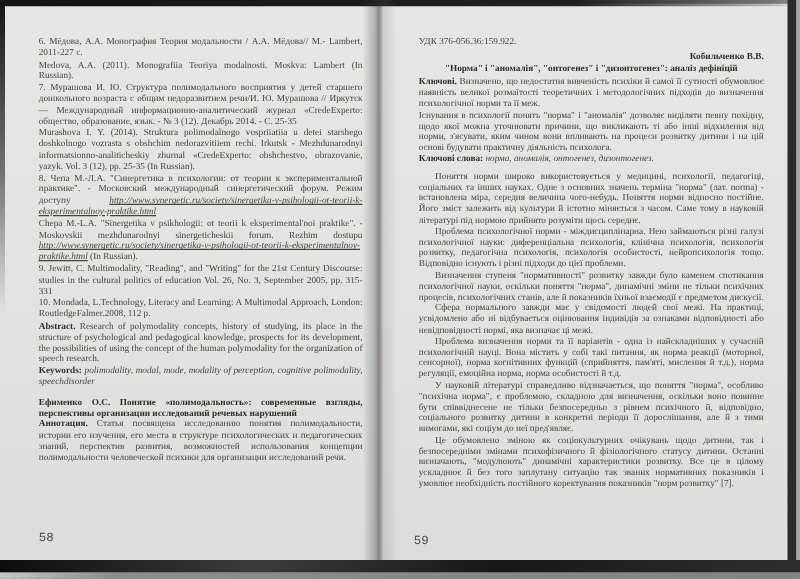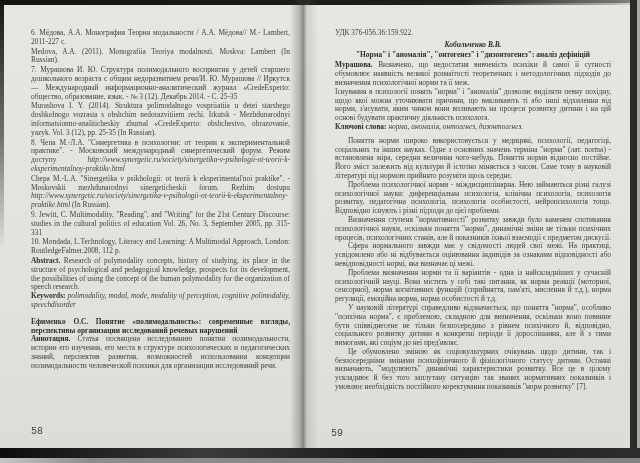--- a/index.html
+++ b/index.html
@@ -34,26 +34,26 @@
   .band-gray{position:absolute;left:0;top:458px;width:640px;height:5px;
     background:linear-gradient(to right,#c7c7c5 0%,#8d8d8b 14%,#838381 100%);}
 
   
   .page-col{position:absolute;top:29px;color:#45423a;filter:blur(0.22px);}
   .col-left{left:31px;width:259px;}
   .col-right{left:335px;width:276px;}
   p{margin:0;font-size:7.4px;line-height:8.8px;text-align:justify;}
   b{color:#322f29;}
   .ref{margin:0 0 1px 0;}
-  .url{font-style:italic;}
+  .url{font-style:italic;text-decoration:underline;}
   .h-block{font-weight:bold;color:#322f29;margin-top:8px;}
   .bi{}
   .kw i{font-style:italic;}
   .udc{text-align:left;margin-bottom:3px;}
-  .author{text-align:center;font-weight:bold;font-style:italic;color:#322f29;margin-bottom:1px;}
+  .author{text-align:right;font-weight:bold;color:#322f29;margin-bottom:1px;}
   .art-title{text-align:center;font-weight:bold;color:#322f29;margin-bottom:2px;}
   .body-start{margin-top:5px;}
   .bp{text-indent:13px;}
   .pn{position:absolute;font-size:10px;color:#4a4742;filter:blur(0.2px);font-family:Liberation Mono, monospace;}
   .pn-left{left:31px;width:259px;top:426px;}
   .pn-right{left:331px;width:276px;top:428px;}
 </style>
 </head>
 <body>
 
@@ -88,21 +88,21 @@
       <p class="h-block">Ефименко О.С. Понятие «полимодальность»: современные взгляды, перспективы организации исследований речевых нарушений</p>
       <p><b>Аннотация.</b> <span>Статья посвящена исследованию понятия полимодальности, истории его изучения, его места в структуре психологических и педагогических знаний, перспектив развития, возможностей использования концепции полимодальности человеческой психики для организации исследований речи.</span></p>
     </div>
   </div>
   <div class="pn pn-left">58</div>
 
   <div class="page-col col-right">
     <p class="udc">УДК 376-056.36:159.922.</p>
     <p class="author">Кобильченко В.В.</p>
     <p class="art-title">"Норма" і "аномалія", "онтогенез" і "дизонтогенез": аналіз дефініцій</p>
-    <p><b>Мурашова.</b> <span>Визначено, що недостатня вивченість психіки й самої її сутності обумовлює наявність великої розмаїтості теоретичних і методологічних підходів до визначення психологічної норми та її меж.</span></p>
+    <p><b>Ключові.</b> <span>Визначено, що недостатня вивченість психіки й самої її сутності обумовлює наявність великої розмаїтості теоретичних і методологічних підходів до визначення психологічної норми та її меж.</span></p>
     <p>Існування в психології понять "норма" і "аномалія" дозволяє виділяти певну похідну, щодо якої можна уточнювати причини, що викликають ті або інші відхилення від норми, з'ясувати, яким чином вони впливають на процеси розвитку дитини і на цій основі будувати практичну діяльність психолога.</p>
     <p class="kw"><b class="bi">Ключові слова:</b> <i>норма, аномалія, онтогенез, дизонтогенез.</i></p>
     <div class="body-start">
         <p class="bp">Поняття норми широко використовується у медицині, психології, педагогіці, соціальних та інших науках. Одне з основних значень терміна "норма" (лат. norma) - встановлена міра, середня величина чого-небудь. Поняття норми відносно постійне. Його зміст залежить від культури й істотно міняється з часом. Саме тому в науковій літературі під нормою прийнято розуміти щось середнє.</p>
         <p class="bp">Проблема психологічної норми - міждисциплінарна. Нею займаються різні галузі психологічної науки: диференціальна психологія, клінічна психологія, психологія розвитку, педагогічна психологія, психологія особистості, нейропсихологія тощо. Відповідно існують і різні підходи до цієї проблеми.</p>
         <p class="bp">Визначення ступеня "нормативності" розвитку завжди було каменем спотикання психологічної науки, оскільки поняття "норма", динамічні зміни не тільки психічних процесів, психологічних станів, але й показників їхньої взаємодії є предметом дискусії.</p>
         <p class="bp">Сфера нормального завжди має у свідомості людей свої межі. На практиці, усвідомлено або ні відбувається оцінювання індивідів за ознаками відповідності або невідповідності нормі, яка визначає ці межі.</p>
         <p class="bp">Проблема визначення норми та її варіантів - одна із найскладніших у сучасній психологічній науці. Вона містить у собі такі питання, як норма реакції (моторної, сенсорної), норма когнітивних функцій (сприйняття, пам'яті, мислення й т.д.), норма регуляції, емоційна норма, норма особистості й т.д.</p>
         <p class="bp">У науковій літературі справедливо відзначається, що поняття "норма", особливо "психічна норма", є проблемою, складною для визначення, оскільки воно повинне бути співвіднесене не тільки безпосередньо з рівнем психічного й, відповідно, соціального розвитку дитини в конкретні періоди її дорослішання, але й з тими вимогами, які соціум до неї пред'являє.</p>
         <p class="bp">Це обумовлено зміною як соціокультурних очікувань щодо дитини, так і безпосередніми змінами психофізичного й фізіологічного статусу дитини. Останні визначають, "модулюють" динамічні характеристики розвитку. Все це в цілому ускладнює й без того заплутану ситуацію так званих нормативних показників і умовлює необхідність постійного коректування показників "норм розвитку" [7].</p>

